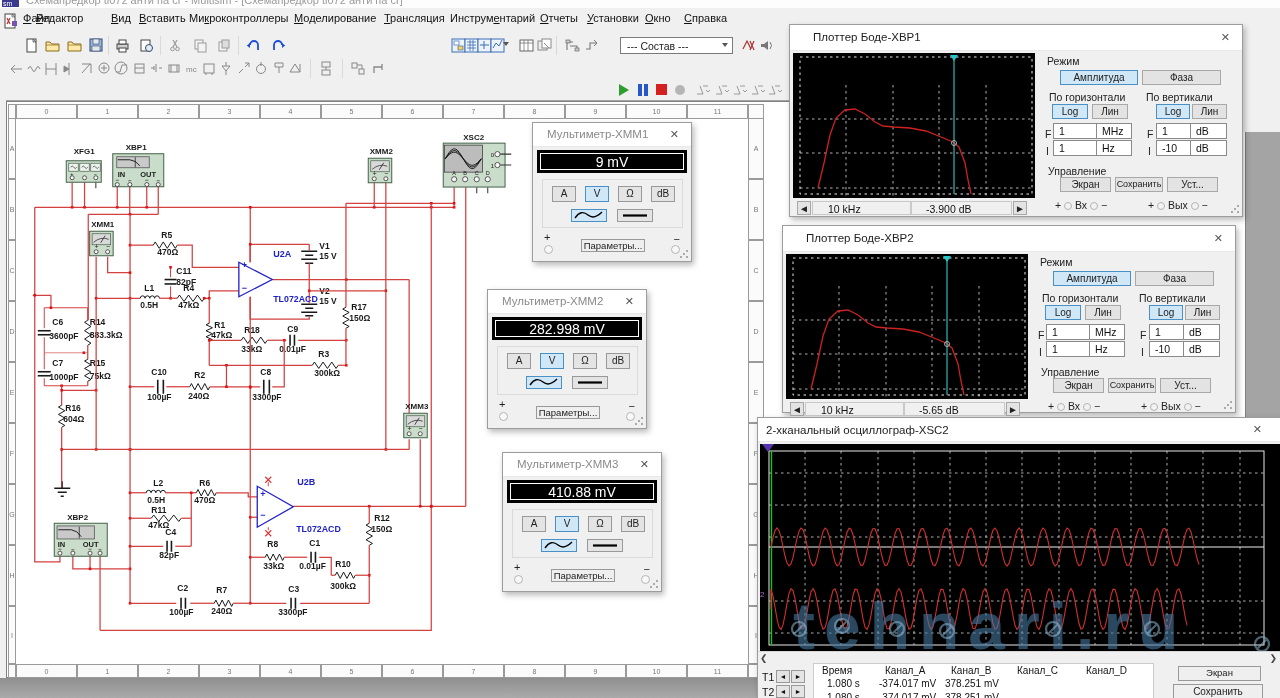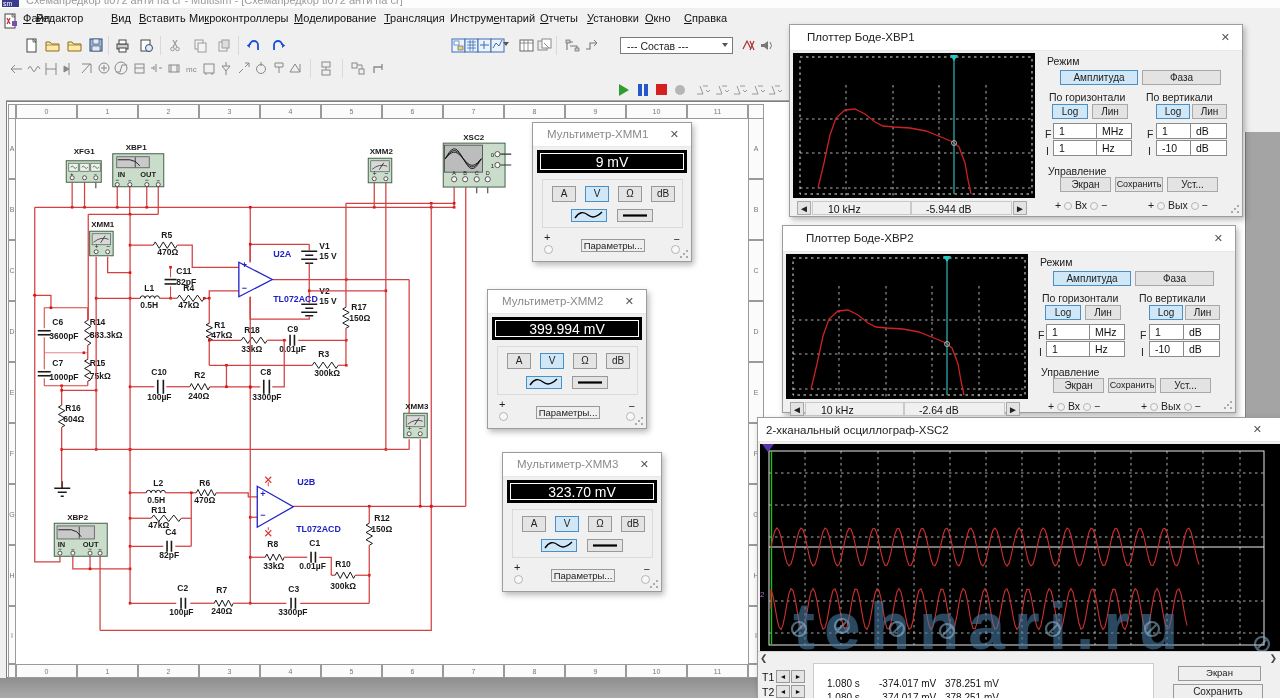--- a/index.html
+++ b/index.html
@@ -698,21 +698,21 @@
 <div class="pbtn" style="left:48px;top:116px;width:64px">Параметры...</div>
 <div class="grip"></div>
 </div>
 <div class="win" style="left:487px;top:289px;width:160px;height:140px">
 <div class="wtitle" style="height:24px">
       <span class="wtxt">Мультиметр-XMM2</span>
       <span class="wx" style="top:5px">✕</span>
     </div>
 <div style="position:absolute;left:4px;top:27px;width:150px;height:23px;background:#000;border:1px solid #000">
 <div style="position:absolute;left:2px;top:2px;right:2px;bottom:2px;border:1px solid #fff"></div>
-<div style="position:absolute;left:0;top:3px;width:100%;text-align:center;color:#fff;font-size:14px">399.994 mV</div>
+<div style="position:absolute;left:0;top:3px;width:100%;text-align:center;color:#fff;font-size:14px">282.998 mV</div>
     </div>
 <div style="position:absolute;left:9px;top:56px;width:141px;height:49px;border:1px solid #dadada"></div>
 <div class="mbtn" style="left:19px;top:63px">A</div>
 <div class="mbtn sel" style="left:52px;top:63px">V</div>
 <div class="mbtn" style="left:85px;top:63px">Ω</div>
 <div class="mbtn" style="left:118px;top:63px">dB</div>
 <div class="mbtn2 sel" style="left:38px;top:86px"><svg width="34" height="11" viewBox="0 0 34 11">
         <path d="M3 8 q6 -9 13 -3 q6 5 14 -3" stroke="#000" stroke-width="1.4" fill="none"></path>
       </svg></div>
 <div class="mbtn2" style="left:84px;top:86px"><svg width="34" height="11" viewBox="0 0 34 11">
@@ -725,21 +725,21 @@
 <div class="pbtn" style="left:48px;top:116px;width:64px">Параметры...</div>
 <div class="grip"></div>
 </div>
 <div class="win" style="left:502px;top:452px;width:160px;height:140px">
 <div class="wtitle" style="height:24px">
       <span class="wtxt">Мультиметр-XMM3</span>
       <span class="wx" style="top:5px">✕</span>
     </div>
 <div style="position:absolute;left:4px;top:27px;width:150px;height:23px;background:#000;border:1px solid #000">
 <div style="position:absolute;left:2px;top:2px;right:2px;bottom:2px;border:1px solid #fff"></div>
-<div style="position:absolute;left:0;top:3px;width:100%;text-align:center;color:#fff;font-size:14px">323.70 mV</div>
+<div style="position:absolute;left:0;top:3px;width:100%;text-align:center;color:#fff;font-size:14px">410.88 mV</div>
     </div>
 <div style="position:absolute;left:9px;top:56px;width:141px;height:49px;border:1px solid #dadada"></div>
 <div class="mbtn" style="left:19px;top:63px">A</div>
 <div class="mbtn sel" style="left:52px;top:63px">V</div>
 <div class="mbtn" style="left:85px;top:63px">Ω</div>
 <div class="mbtn" style="left:118px;top:63px">dB</div>
 <div class="mbtn2 sel" style="left:38px;top:86px"><svg width="34" height="11" viewBox="0 0 34 11">
         <path d="M3 8 q6 -9 13 -3 q6 5 14 -3" stroke="#000" stroke-width="1.4" fill="none"></path>
       </svg></div>
 <div class="mbtn2" style="left:84px;top:86px"><svg width="34" height="11" viewBox="0 0 34 11">
@@ -747,21 +747,21 @@
       </svg></div>
 <div style="position:absolute;left:11px;top:108px;font-size:11px;color:#222">+</div>
 <div style="position:absolute;right:11px;top:110px;font-size:11px;color:#222">−</div>
 <div class="tcirc" style="left:11px;top:122px"></div>
 <div class="tcirc" style="right:11px;top:122px"></div>
 <div class="pbtn" style="left:48px;top:116px;width:64px">Параметры...</div>
 <div class="grip"></div>
 </div>
 <div class="win" style="left:789px;top:24px;width:454px;height:193px">
 <div class="wtitle" style="height:26px">
-      <span class="wtxt2" style="left:17px">Плоттер Боде-XBP1</span>
+      <span class="wtxt2" style="left:23px">Плоттер Боде-XBP1</span>
       <span class="wx" style="top:6px">✕</span>
     </div>
 <div style="position:absolute;left:3px;top:28px;width:242px;height:145px;background:#000">
 <svg width="242" height="145" viewBox="0 0 242 145">
 <rect x="7" y="4" width="232" height="137" fill="none" stroke="#e8e8e8" stroke-width="1" stroke-dasharray="2.5 3.5"></rect>
 <path d="M53 32 V169" stroke="#dedede" stroke-width="0.8" stroke-dasharray="2.5 3.5"></path>
         <path d="M100 32 V169" stroke="#dedede" stroke-width="0.8" stroke-dasharray="2.5 3.5"></path>
         <path d="M146 32 V169" stroke="#dedede" stroke-width="0.8" stroke-dasharray="2.5 3.5"></path>
         <path d="M193 32 V169" stroke="#dedede" stroke-width="0.8" stroke-dasharray="2.5 3.5"></path>
         <path d="M7 66 H239" stroke="#dedede" stroke-width="0.8" stroke-dasharray="2.5 3.5"></path>
@@ -792,21 +792,21 @@
 <div class="bfield" style="left:400px;top:98px;width:37px">dB</div>
 <div class="blab" style="left:358px;top:120px">I</div>
     <div class="bfield" style="left:366px;top:115px;width:35px">-10</div>
 <div class="bfield" style="left:400px;top:115px;width:37px">dB</div>
 <div class="blab" style="left:258px;top:140px">Управление</div>
 <div class="bbtn" style="left:270px;top:152px;width:51px;height:15px">Экран</div>
 <div class="bbtn" style="left:325px;top:152px;width:48px;height:15px;font-size:9px">Сохранить</div>
 <div class="bbtn" style="left:377px;top:152px;width:51px;height:15px">Уст...</div>
 <div class="bbtn" style="left:7px;top:176px;width:14px;height:14px">◄</div>
 <div class="bread" style="left:22px;top:176px;width:99px"><span style="margin-left:15px">10 kHz</span></div>
-<div class="bread" style="left:121px;top:176px;width:101px"><span style="margin-left:14px">-5.944 dB</span></div>
+<div class="bread" style="left:121px;top:176px;width:101px"><span style="margin-left:14px">-3.900 dB</span></div>
 <div class="bbtn" style="left:223px;top:176px;width:14px;height:14px">►</div>
 <div class="blab" style="left:265px;top:174px">+ <span class="scirc"></span> Вх <span class="scirc"></span> −</div>
 <div class="blab" style="left:358px;top:174px">+ <span class="scirc"></span> Вых <span class="scirc"></span> −</div>
 <div class="grip"></div>
 </div>
 <div class="win" style="left:782px;top:225px;width:454px;height:188px">
 <div class="wtitle" style="height:26px">
       <span class="wtxt2" style="left:23px">Плоттер Боде-XBP2</span>
       <span class="wx" style="top:6px">✕</span>
     </div>
@@ -845,21 +845,21 @@
 <div class="bfield" style="left:400px;top:98px;width:37px">dB</div>
 <div class="blab" style="left:358px;top:120px">I</div>
     <div class="bfield" style="left:366px;top:115px;width:35px">-10</div>
 <div class="bfield" style="left:400px;top:115px;width:37px">dB</div>
 <div class="blab" style="left:258px;top:140px">Управление</div>
 <div class="bbtn" style="left:270px;top:152px;width:51px;height:15px">Экран</div>
 <div class="bbtn" style="left:325px;top:152px;width:48px;height:15px;font-size:9px">Сохранить</div>
 <div class="bbtn" style="left:377px;top:152px;width:51px;height:15px">Уст...</div>
 <div class="bbtn" style="left:7px;top:176px;width:14px;height:14px">◄</div>
 <div class="bread" style="left:22px;top:176px;width:99px"><span style="margin-left:15px">10 kHz</span></div>
-<div class="bread" style="left:121px;top:176px;width:101px"><span style="margin-left:14px">-2.64 dB</span></div>
+<div class="bread" style="left:121px;top:176px;width:101px"><span style="margin-left:14px">-5.65 dB</span></div>
 <div class="bbtn" style="left:223px;top:176px;width:14px;height:14px">►</div>
 <div class="blab" style="left:265px;top:174px">+ <span class="scirc"></span> Вх <span class="scirc"></span> −</div>
 <div class="blab" style="left:358px;top:174px">+ <span class="scirc"></span> Вых <span class="scirc"></span> −</div>
 <div class="grip"></div>
 </div>
 <div class="win" style="left:757px;top:417px;width:523px;height:281px;border-right:none">
 <div class="wtitle" style="height:24px">
       <span class="wtxt2" style="left:8px">2-хканальный осциллограф-XSC2</span>
       <span class="wx" style="top:5px;right:18px">✕</span>
     </div>
@@ -925,20 +925,27 @@
 <div style="position:absolute;right:4px;top:1px;font-size:9px;color:#444">❯</div>
 </div>
 <div style="position:absolute;left:0;top:245px;width:523px;height:36px;background:#f0f0f0">
 <div style="position:absolute;left:55px;top:0px;width:341px;height:36px;background:#fff;border:1px solid #ccc"></div>
 <div style="position:absolute;left:4px;top:8px;font-size:10.5px;color:#111">T1</div>
 <div style="position:absolute;left:4px;top:23px;font-size:10.5px;color:#111">T2</div>
 <div class="tbtn" style="left:18px;top:7px">◄</div>
       <div class="tbtn" style="left:33px;top:7px">►</div>
 <div class="tbtn" style="left:18px;top:22px">◄</div>
       <div class="tbtn" style="left:33px;top:22px">►</div>
+<div class="trow" style="top:2px">
+        <span style="left:64px">Время</span>
+        <span style="left:127px">Канал_A</span>
+        <span style="left:193px">Канал_B</span>
+        <span style="left:259px">Канал_C</span>
+        <span style="left:328px">Канал_D</span>
+      </div>
 <div class="trow" style="top:15px">
         <span style="left:69px">1.080 s</span>
         <span style="left:121px">-374.017 mV</span>
         <span style="left:187px">378.251 mV</span>
       </div>
 <div class="trow" style="top:29px">
         <span style="left:69px">1.080 s</span>
         <span style="left:121px">-374.017 mV</span>
         <span style="left:187px">378.251 mV</span>
       </div>

